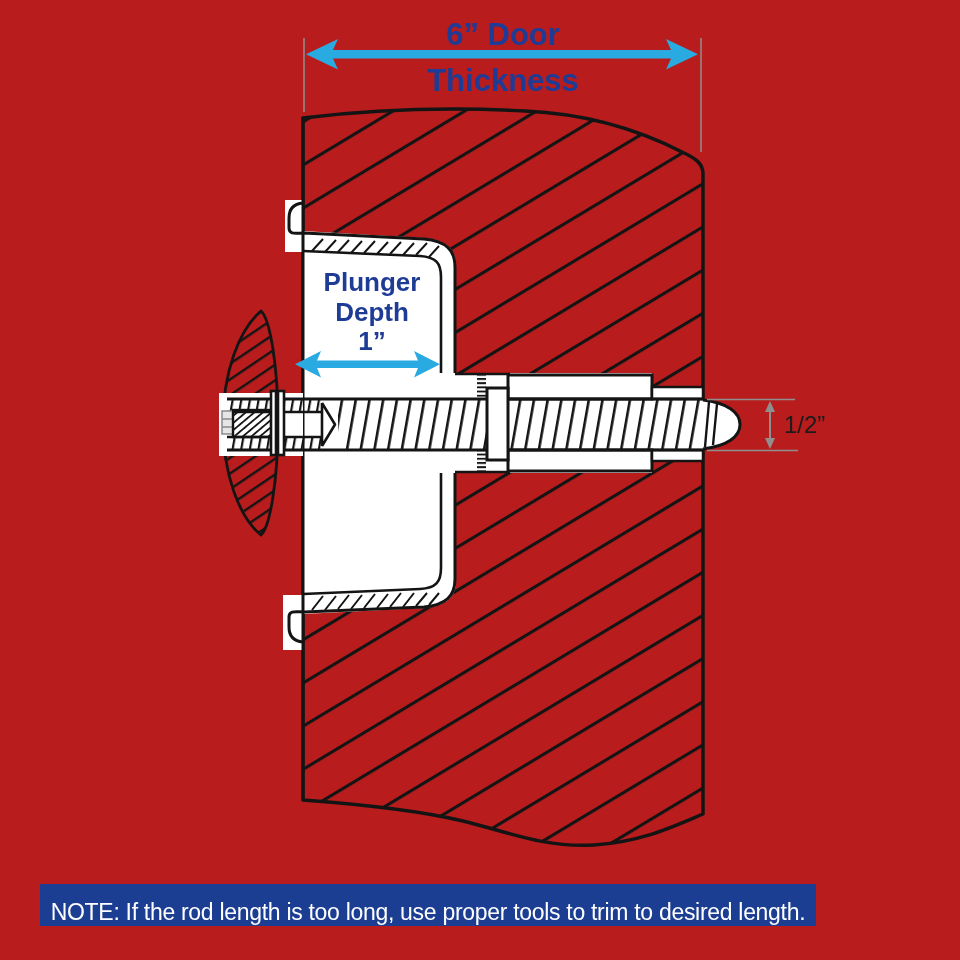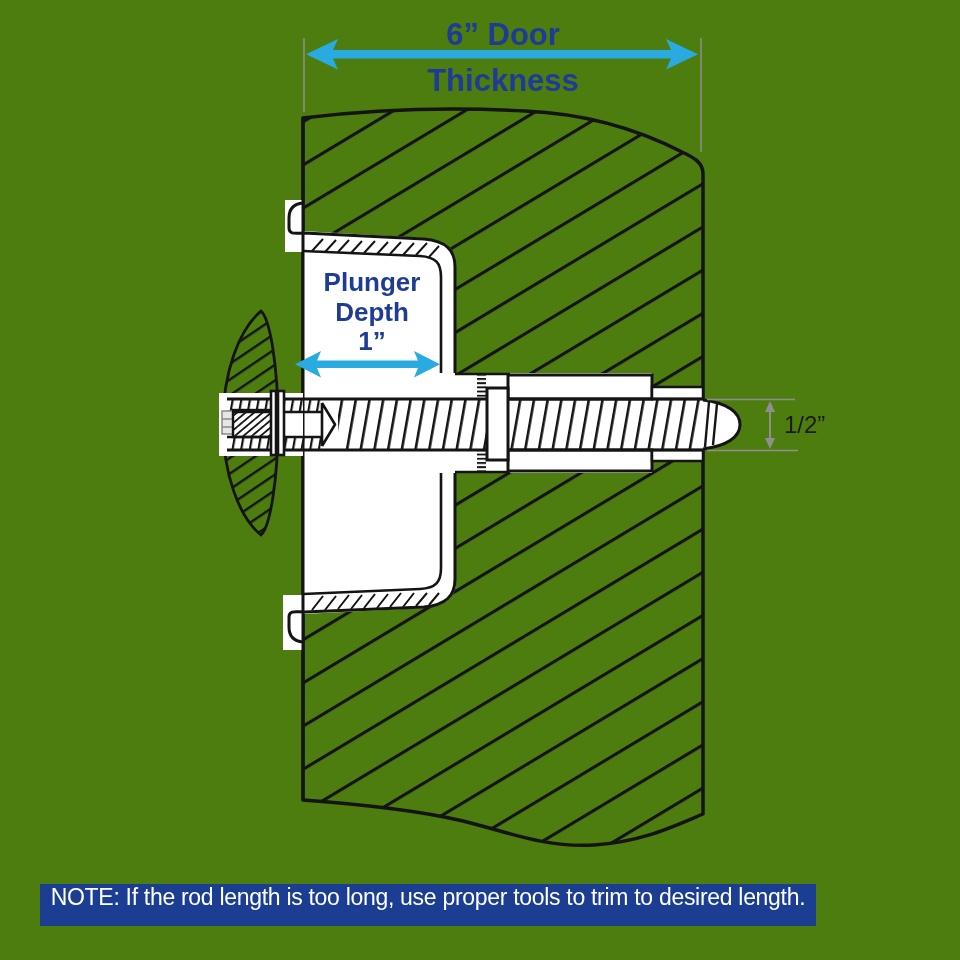--- a/index.html
+++ b/index.html
@@ -1,23 +1,23 @@
 <!DOCTYPE html>
 <html><head>
 <meta charset="utf-8">
 <style>
   html,body{margin:0;padding:0;background:#ffffff;width:960px;height:960px;overflow:hidden;
     font-family:"Liberation Sans", sans-serif;}
-  .stage{position:relative;width:960px;height:960px;background:#4d7c0f;}
+  .stage{position:relative;width:960px;height:960px;background:#b91c1c;}
   svg{position:absolute;left:0;top:0;}
   svg text{font-family:"Liberation Sans", sans-serif;}
   .navy-label{fill:#1E3C96;font-weight:bold;}
   .dim-label{fill:#1c1c1c;font-weight:normal;}
   .note-bar{position:absolute;left:40px;top:884px;width:776px;height:42px;background:#1B3D92;
-    display:flex;align-items:flex-start;justify-content:center;}
+    display:flex;align-items:flex-end;justify-content:center;}
   .note-bar span{color:#ffffff;font-size:23px;letter-spacing:-0.3px;white-space:nowrap;}
 </style>
 </head>
 <body>
 
 <div class="stage">
 
 <svg width="960" height="960" viewBox="0 0 960 960">
   <defs>
     <pattern id="doorHatch" patternUnits="userSpaceOnUse" width="8" height="37" patternTransform="rotate(-31)">

